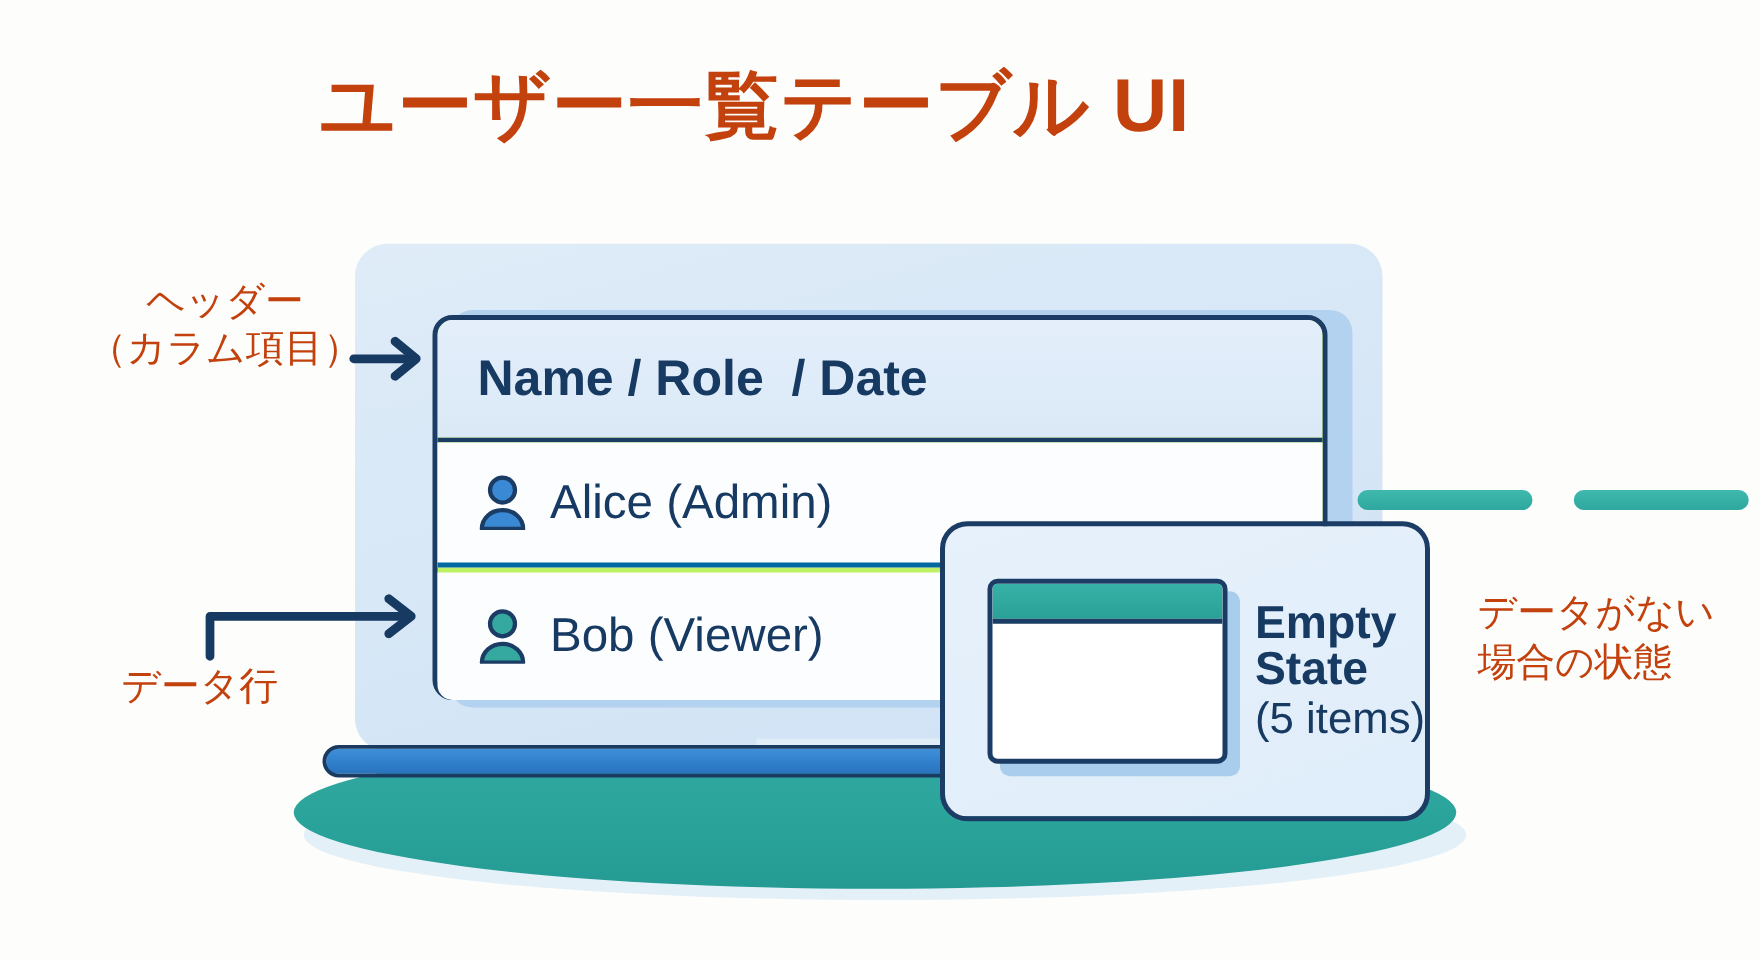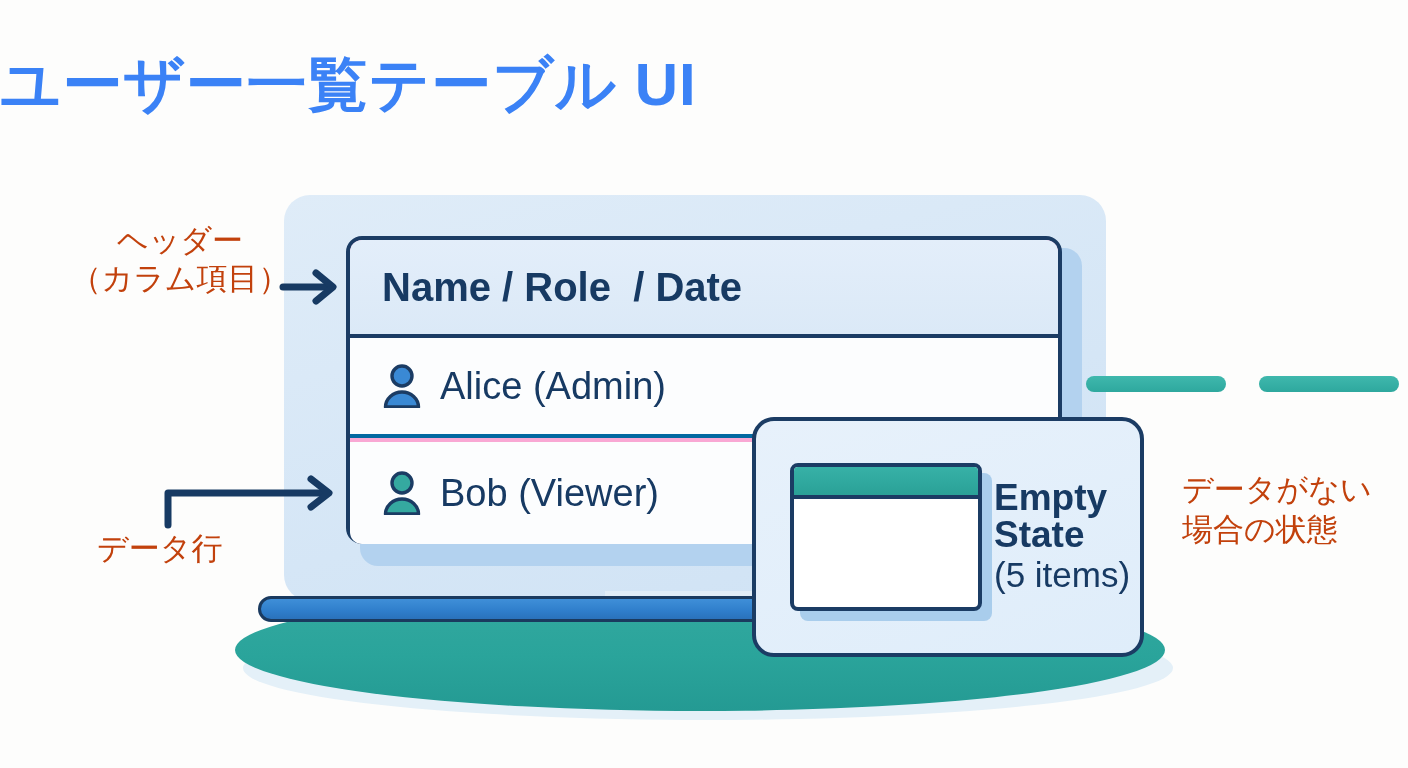--- a/index.html
+++ b/index.html
@@ -20,24 +20,24 @@
     width: 1408px;
     height: 768px;
   }
 
   
   .page-title {
     position: absolute;
     left: 0;
     top: 52px;
     width: 1208px;
-    text-align: left;
+    text-align: center;
     font-size: 60px;
     font-weight: 700;
-    color: #3b82f6;
+    color: #c2410c;
     letter-spacing: 1px;
     line-height: 1.1;
     white-space: nowrap;
   }
 
   
   .desk-ellipse {
     position: absolute;
     left: 235px;
     top: 589px;
@@ -97,27 +97,27 @@
     width: 722px;
     height: 318px;
     border-radius: 18px;
     background: #b3d2ef;
   }
 
   
   .table-card {
     position: absolute;
     left: 346px;
-    top: 236px;
+    top: 252px;
     width: 716px;
     height: 308px;
     border-radius: 16px;
     border: 4px solid #1b3c64;
     box-sizing: border-box;
-    background: #f9a8d4;
+    background: #bef264;
     overflow: visible;
   }
   .table-header-row {
     position: absolute;
     left: 0; top: 0;
     width: 100%;
     height: 98px;
     background: linear-gradient(180deg, #e3eefa 0%, #dbe9f7 100%);
     border-bottom: 4px solid #1b3c64;
     border-radius: 12px 12px 0 0;
@@ -198,21 +198,21 @@
     top: 417px;
     width: 392px;
     height: 240px;
     border-radius: 22px;
     border: 4px solid #1b3c64;
     box-sizing: border-box;
     background: linear-gradient(160deg, #e7f1fb 0%, #dfedfa 100%);
     display: flex;
     align-items: center;
     padding-left: 34px;
-    gap: 12px;
+    gap: 22px;
   }
   .empty-table-icon {
     position: relative;
     width: 192px;
     height: 148px;
     flex: 0 0 auto;
   }
   .eti-shadow {
     position: absolute;
     left: 10px; top: 10px;

